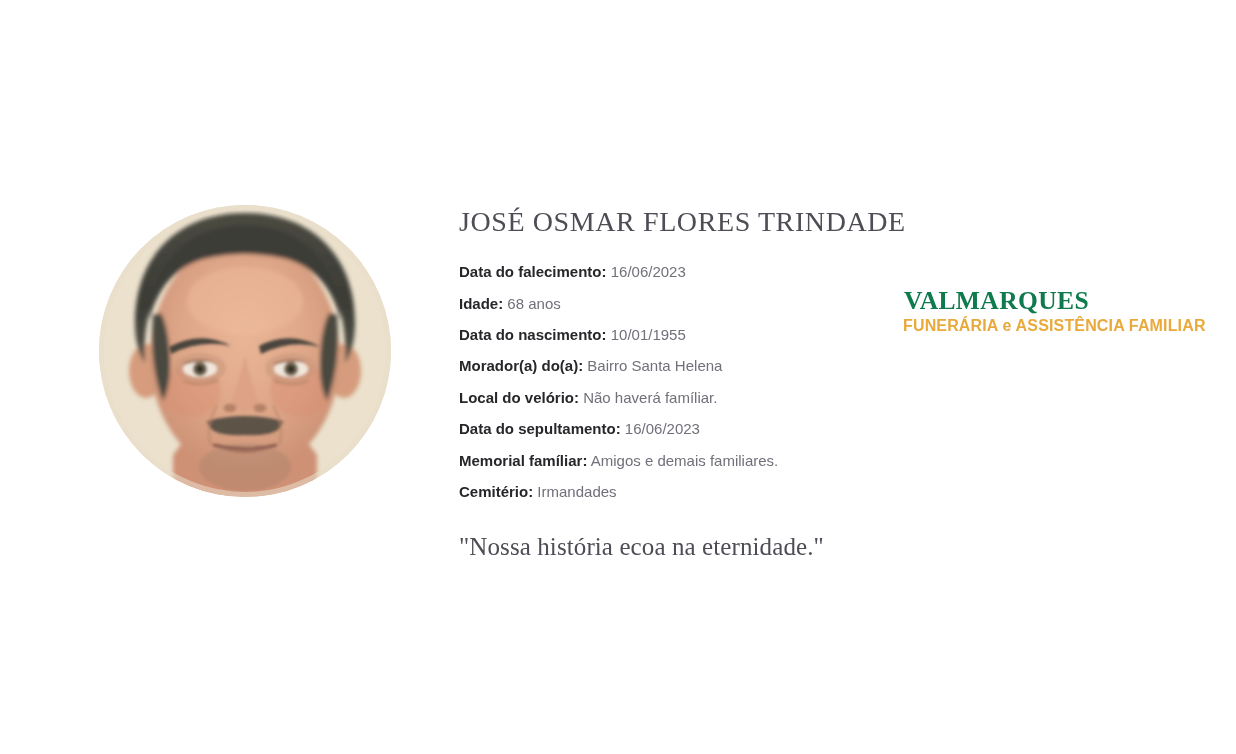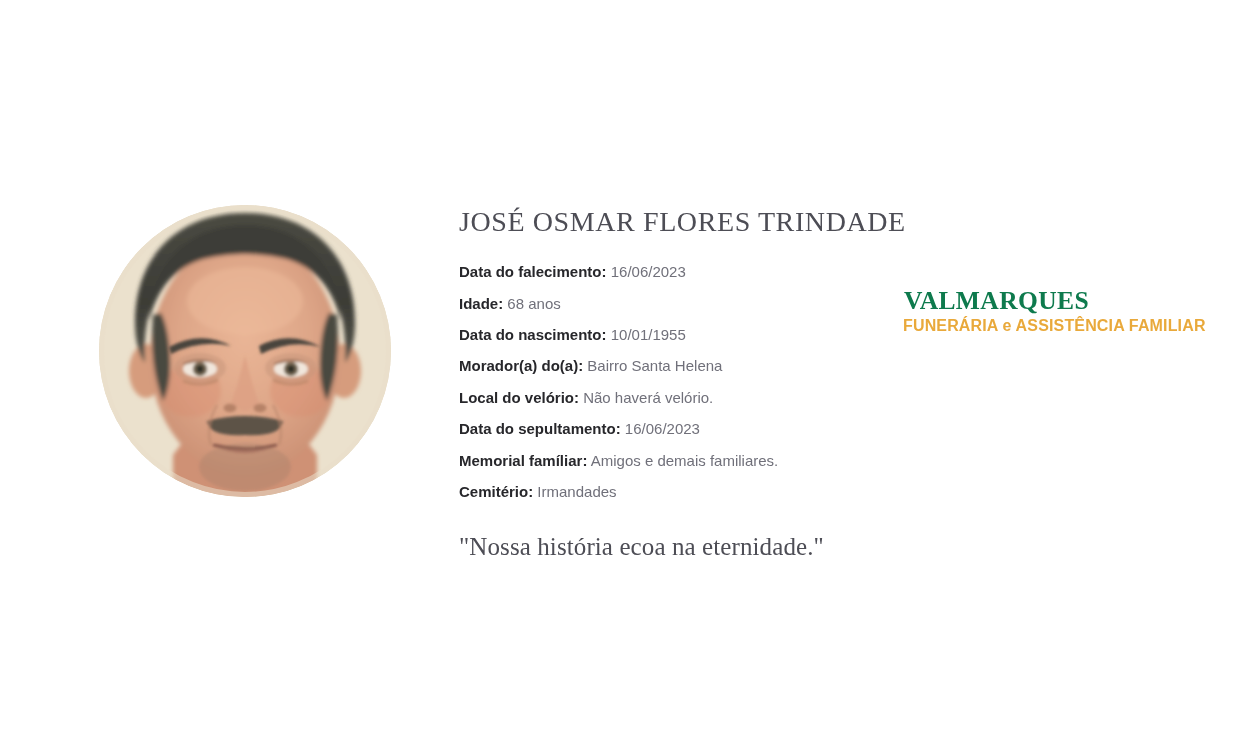--- a/index.html
+++ b/index.html
@@ -253,21 +253,21 @@
       <li class="detail-row">
         <span class="detail-label">Data do nascimento:</span>
         <span class="detail-value">10/01/1955</span>
       </li>
       <li class="detail-row">
         <span class="detail-label">Morador(a) do(a):</span>
         <span class="detail-value">Bairro Santa Helena</span>
       </li>
       <li class="detail-row">
         <span class="detail-label">Local do velório:</span>
-        <span class="detail-value">Não haverá velório.</span>
+        <span class="detail-value">Não haverá famíliar.</span>
       </li>
       <li class="detail-row">
         <span class="detail-label">Data do sepultamento:</span>
         <span class="detail-value">16/06/2023</span>
       </li>
       <li class="detail-row">
         <span class="detail-label">Memorial famíliar:</span>
         <span class="detail-value">Amigos e demais familiares.</span>
       </li>
       <li class="detail-row">

